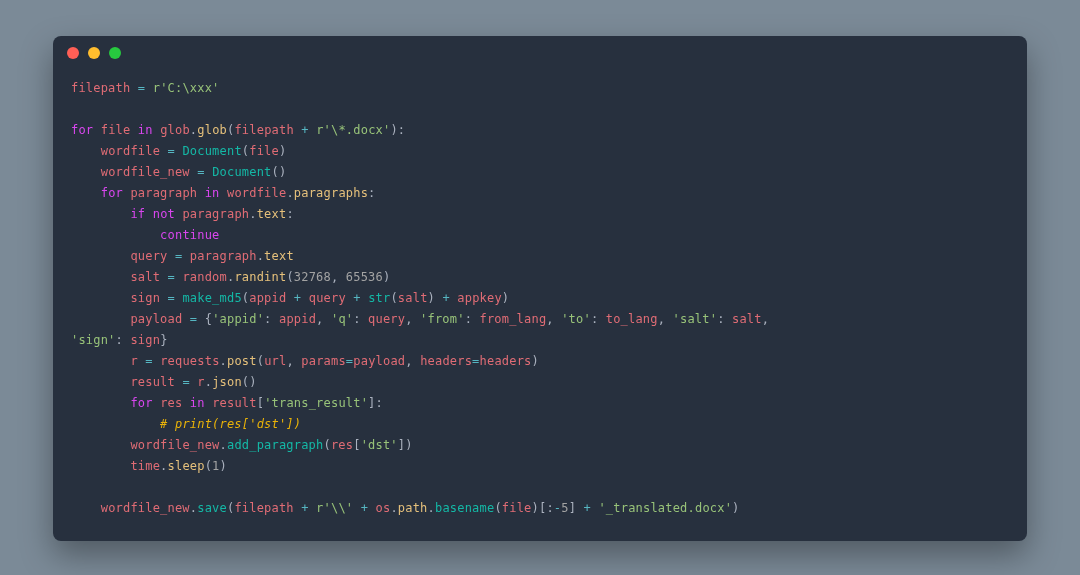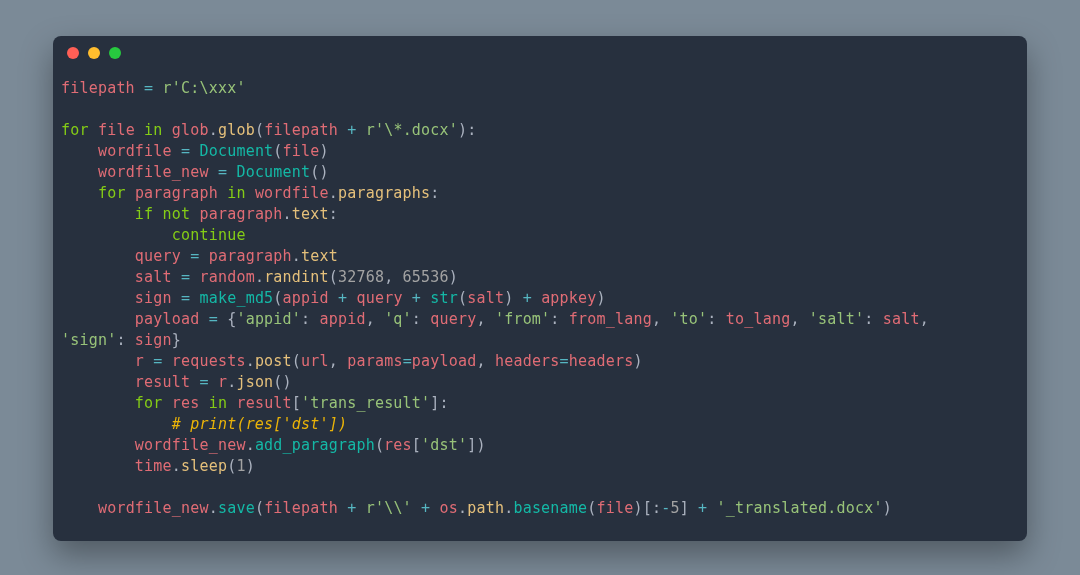--- a/index.html
+++ b/index.html
@@ -31,29 +31,29 @@
   .dot {
     width: 12px;
     height: 12px;
     border-radius: 50%;
   }
   .dot-red    { background: #ff5f56; }
   .dot-yellow { background: #ffbd2e; }
   .dot-green  { background: #27c93f; }
 
   .code {
-    padding: 8px 18px 18px 8px;
-    font-size: 15px;
+    padding: 8px 18px 18px 18px;
+    font-size: 12px;
     line-height: 21px;
     white-space: pre;
     letter-spacing: 0.2px;
   }
 
   
-  .tok-kw      { color: #84cc16; }          
+  .tok-kw      { color: #d946ef; }          
   .tok-id      { color: #e06c75; }          
   .tok-op      { color: #56b6c2; }          
   .tok-pn      { color: #abb2bf; }          
   .tok-fn      { color: #14b8a6; }          
   .tok-str     { color: #98c379; }          
   .tok-num     { color: #a3a3a3; }          
   .tok-cmt     { color: #eab308; font-style: italic; }  
   .tok-attr    { color: #e5c07b; }          
 
   .line { display: block; }

